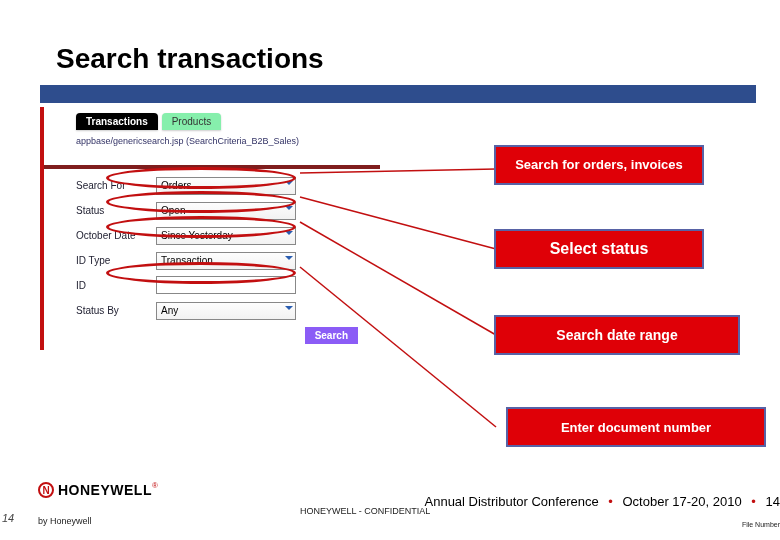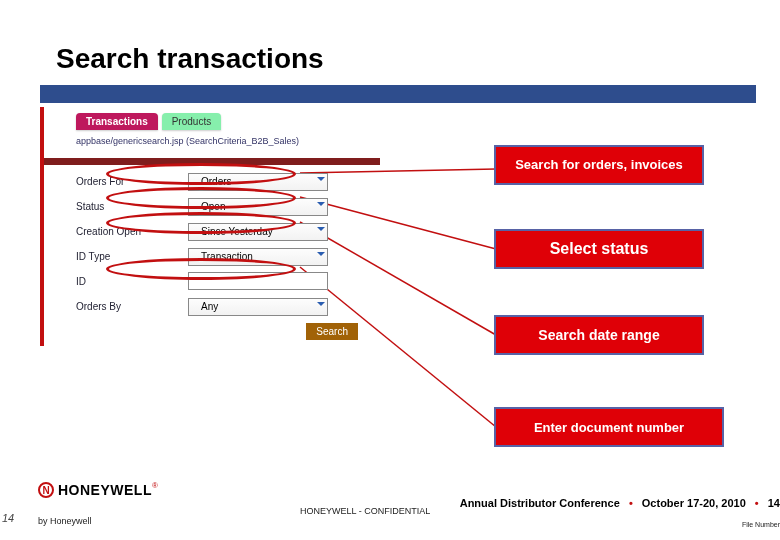--- a/index.html
+++ b/index.html
@@ -41,33 +41,33 @@
     margin-left: 32px;
     padding-top: 6px;
   }
   .tab {
     font-size: 10px;
     padding: 3px 10px;
     border-radius: 4px 4px 0 0;
     box-shadow: 0 1px 2px rgba(0,0,0,0.2);
   }
   .tab.active {
-    background: #be185d;
+    background: #000000;
     color: #fff;
     font-weight: bold;
   }
   .tab.inactive {
     background: #86efac;
     color: #333;
   }
   .breadcrumb {
     font-size: 9px;
     color: #336;
-    padding: 6px 0 12px 32px;
-    border-bottom: 7px solid #7f1d1d;
+    padding: 6px 0 19px 32px;
+    border-bottom: 4px solid #7f1d1d;
   }
   .form {
     padding: 6px 10px 6px 32px;
     position: relative;
   }
   .form-row {
     display: flex;
     align-items: center;
     margin-bottom: 5px;
     height: 20px;
@@ -77,22 +77,21 @@
     color: #223;
     width: 80px;
     flex-shrink: 0;
   }
   .form-select, .form-input {
     font-size: 10px;
     border: 1px solid #888;
     background: #fff;
     height: 18px;
     width: 140px;
-    padding: 0 12px;
-    margin-left: 32px;
+    padding: 0 4px;
   }
   .form-select {
     appearance: none;
     background: linear-gradient(#fdfdfd,#f2f2f2);
     position: relative;
   }
   .select-wrap { position: relative; display: inline-block; }
   .select-wrap::after {
     content: "";
     position: absolute;
@@ -101,24 +100,24 @@
     border: 4px solid transparent;
     border-top-color: #2a5db0;
     pointer-events: none;
   }
   .search-btn-row {
     text-align: right;
     padding-right: 12px;
     margin-top: 4px;
   }
   .search-btn {
-    background: #a16207;
+    background: #8b5cf6;
     color: #fff;
     font-size: 10px;
-    font-weight: normal;
+    font-weight: bold;
     border: none;
     padding: 3px 10px;
   }
   .ellipse {
     position: absolute;
     border: 3px solid #c20f10;
     border-radius: 50%;
     background: transparent;
     pointer-events: none;
   }
@@ -129,22 +128,22 @@
     color: #fff;
     font-weight: bold;
     text-align: center;
     display: flex;
     align-items: center;
     justify-content: center;
     padding: 6px 12px;
   }
   .callout.c1 { left: 454px; top: 38px; width: 210px; height: 40px; font-size: 13px; line-height: 1.2;}
   .callout.c2 { left: 454px; top: 122px; width: 210px; height: 40px; font-size: 16px;}
-  .callout.c3 { left: 454px; top: 208px; width: 210px; height: 40px; font-size: 14px;}
-  .callout.c4 { left: 454px; top: 300px; width: 230px; height: 40px; font-size: 13px;}
+  .callout.c3 { left: 454px; top: 208px; width: 246px; height: 40px; font-size: 14px;}
+  .callout.c4 { left: 466px; top: 300px; width: 260px; height: 40px; font-size: 13px;}
   svg.lines {
     position: absolute;
     left: 0;
     top: 0;
     width: 100%;
     height: 100%;
     pointer-events: none;
   }
   .footer {
     position: absolute;
@@ -195,22 +194,22 @@
     color: #222;
     margin-top: 17px;
   }
   .footer-right {
     position: absolute;
     right: 0;
     bottom: 12px;
     text-align: right;
   }
   .conf-line {
-    font-size: 11px;
-    font-weight: bold;
+    font-size: 13px;
+    font-weight: normal;
     color: #000;
     white-space: nowrap;
   }
   .conf-line .dot { color: #c20f10; margin: 0 6px;}
   .file-num {
     font-size: 7px;
     color: #222;
     margin-top: 12px;
     padding-right: 0;
   }
@@ -237,41 +236,41 @@
   </svg>
 
   <div class="screenshot">
     <div class="tab-row">
       <div class="tab active">Transactions</div>
       <div class="tab inactive">Products</div>
     </div>
     <div class="breadcrumb">appbase/genericsearch.jsp (SearchCriteria_B2B_Sales)</div>
     <div class="form">
       <div class="form-row">
-        <div class="form-label">Orders For</div>
+        <div class="form-label">Search For</div>
         <span class="select-wrap"><input class="form-select" readonly="" value="Orders" style=""></span>
       </div>
       <div class="form-row">
         <div class="form-label">Status</div>
         <span class="select-wrap"><input class="form-select" readonly="" value="Open" style=""></span>
       </div>
       <div class="form-row">
-        <div class="form-label">Creation Open</div>
+        <div class="form-label">October Date</div>
         <span class="select-wrap"><input class="form-select" readonly="" value="Since Yesterday" style=""></span>
       </div>
       <div class="form-row">
         <div class="form-label">ID Type</div>
         <span class="select-wrap"><input class="form-select" readonly="" value="Transaction" style=""></span>
       </div>
       <div class="form-row">
         <div class="form-label">ID</div>
         <input class="form-input" value="" style="">
       </div>
       <div class="form-row">
-        <div class="form-label">Orders By</div>
+        <div class="form-label">Status By</div>
         <span class="select-wrap"><input class="form-select" readonly="" value="Any" style=""></span>
       </div>
       <div class="search-btn-row">
         <button class="search-btn">Search</button>
       </div>
 
       <div class="ellipse" style="left:62px; top:-2px; width:190px; height:22px;"></div>
       <div class="ellipse" style="left:62px; top:22px; width:190px; height:22px;"></div>
       <div class="ellipse" style="left:62px; top:47px; width:190px; height:22px;"></div>
       <div class="ellipse" style="left:62px; top:93px; width:190px; height:22px;"></div>

